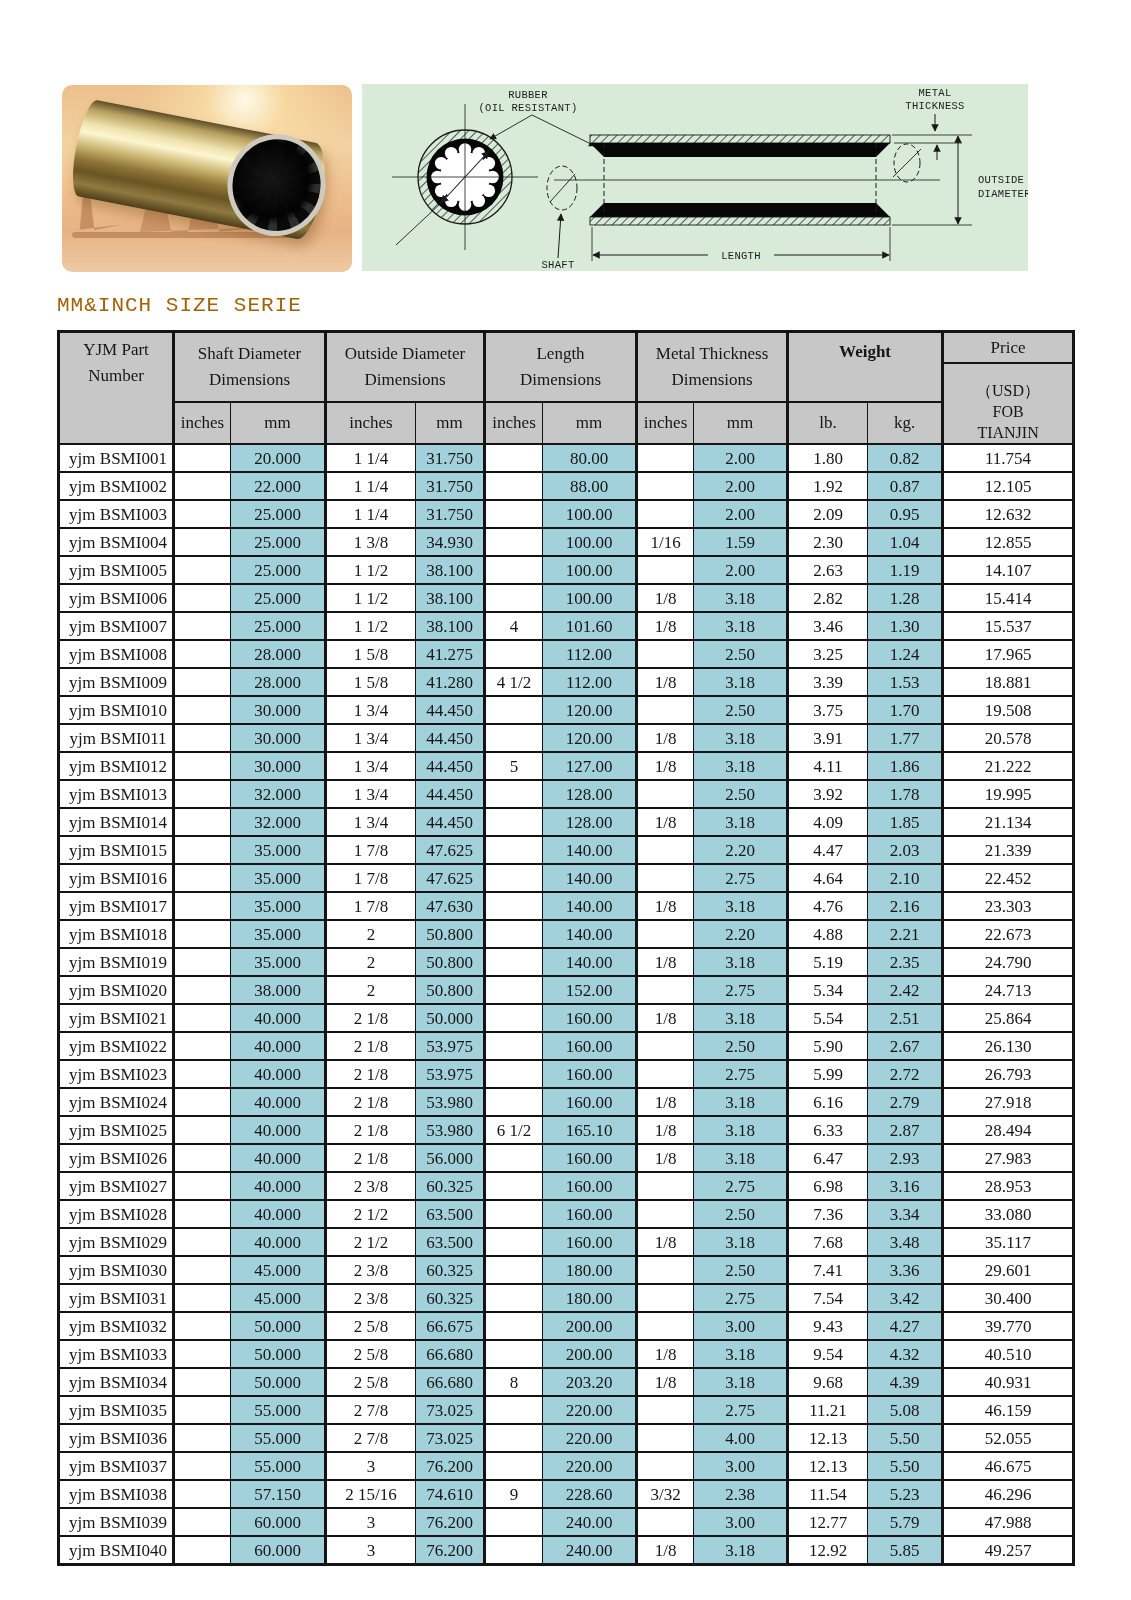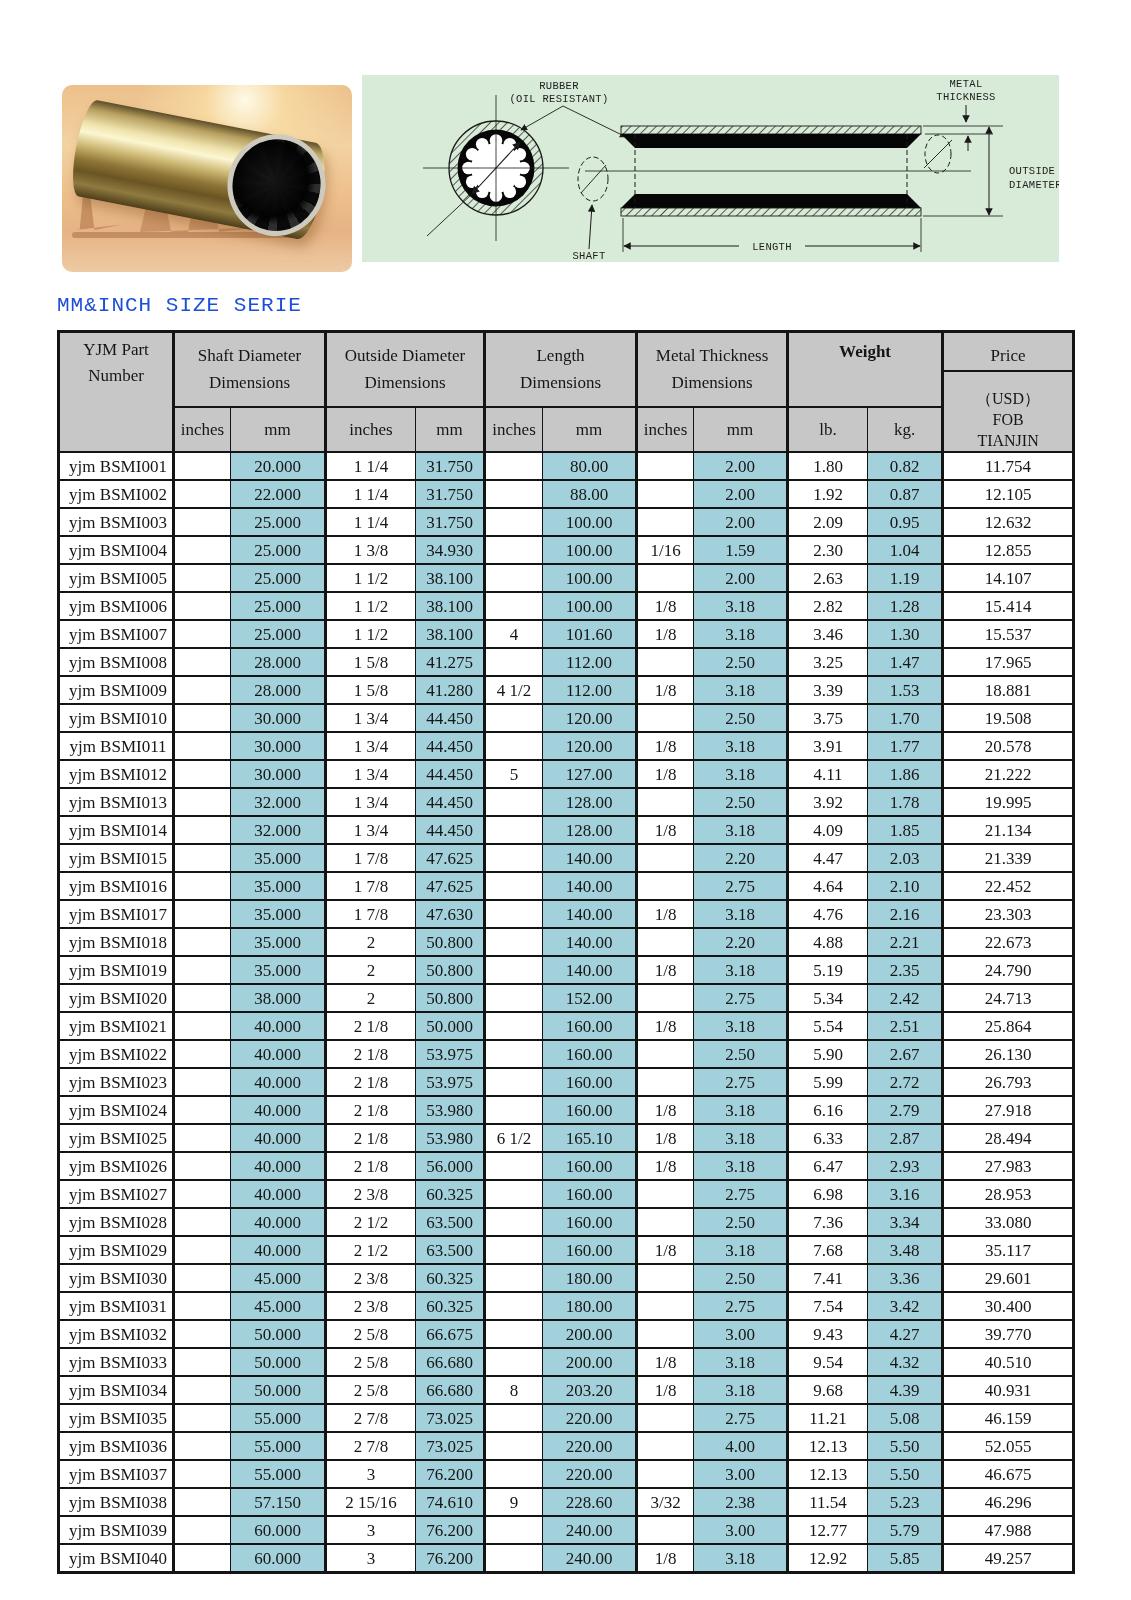--- a/index.html
+++ b/index.html
@@ -18,41 +18,41 @@
     border-radius:12px 16px 16px 12px / 50% 50% 50% 50%;
     background:linear-gradient(180deg,#5d4d28 0%,#b7a05f 10%,#efe3ad 25%,#fcf6d2 34%,#cdb873 48%,#8e7436 62%,#6a5423 74%,#8f7a40 87%,#4e3e1a 100%);
     box-shadow:5px 7px 12px rgba(120,70,20,.35); }
   .cyl-end { position:absolute; right:-3px; top:-2px; width:98px; height:102px; border-radius:50%; box-sizing:border-box;
     border:5px solid #cfcabe;
     background:
       radial-gradient(circle at 42% 45%, rgba(22,22,22,.92) 0%, rgba(2,2,2,.96) 52%, rgba(0,0,0,0) 64%),
       repeating-conic-gradient(#0a0a0a 0deg 18deg, #2e2e2e 18deg 30deg); }
 
   
-  .diagram { position:absolute; left:362px; top:75px; width:666px; height:187px; background:var(--green,#d8ead8);padding-left:31px; }
+  .diagram { position:absolute; left:362px; top:84px; width:666px; height:187px; background:var(--green,#d8ead8); }
   .diagram svg { display:block; }
   .dg-text { font-family:"Liberation Mono", monospace; font-size:10.5px; fill:#1c1c1c; letter-spacing:.3px; }
 
   
   .title { position:absolute; left:57px; top:294px; font-family:"Liberation Mono", monospace;
-    font-size:21px; letter-spacing:1px; color:#1d4ed8; white-space:nowrap; }
+    font-size:21px; letter-spacing:1px; color:#a16207; white-space:nowrap; }
 
   
   .tbl-wrap { position:absolute; left:57px; top:330px; }
   table { border-collapse:collapse; table-layout:fixed; width:1015px; border:3px solid #141414; }
   th, td { border:1px solid #141414; border-top-width:2px; border-bottom-width:2px;
     text-align:center; font-weight:normal; padding:0; overflow:hidden; }
   .gs { border-left-width:3px; }
   thead th { background:var(--grey,#c7c7c7); font-size:17px; }
   .grp { height:58px; vertical-align:middle; line-height:1.55; }
   .part-h { vertical-align:top; line-height:1.55; padding-top:4px;margin-left:32px; }
   .wt-h { vertical-align:top; padding-top:6px;font-weight:bold; }
   .unit-h { height:38px; }
   .price-h { vertical-align:top; font-size:16px; line-height:1.3; }
-  .price-top { border-bottom:2px solid #141414; padding:12px 0 3px; font-size:17px; }
+  .price-top { border-bottom:2px solid #141414; padding:4px 0 3px; font-size:17px; }
   .price-usd { padding-top:17px; }
   tbody td { height:26px; font-size:17px; line-height:1; }
   tbody td.part-cell { text-align:center; padding-left:4px; font-size:17px; }
   .blu { background:var(--blue,#a3d1db); }
 </style>
 </head>
 <body>
 
 <div class="photo">
   <div class="sail sail-a"></div>
@@ -305,21 +305,21 @@
           <td class="part-cell">yjm BSMI008</td>
           <td class="gs"></td>
           <td class="blu">28.000</td>
           <td class="gs">1 5/8</td>
           <td class="blu">41.275</td>
           <td class="gs"></td>
           <td class="blu">112.00</td>
           <td class="gs"></td>
           <td class="blu">2.50</td>
           <td class="gs">3.25</td>
-          <td class="blu">1.47</td>
+          <td class="blu">1.24</td>
           <td class="gs">17.965</td>
         </tr>
         <tr>
           <td class="part-cell">yjm BSMI009</td>
           <td class="gs"></td>
           <td class="blu">28.000</td>
           <td class="gs">1 5/8</td>
           <td class="blu">41.280</td>
           <td class="gs">4 1/2</td>
           <td class="blu">112.00</td>

